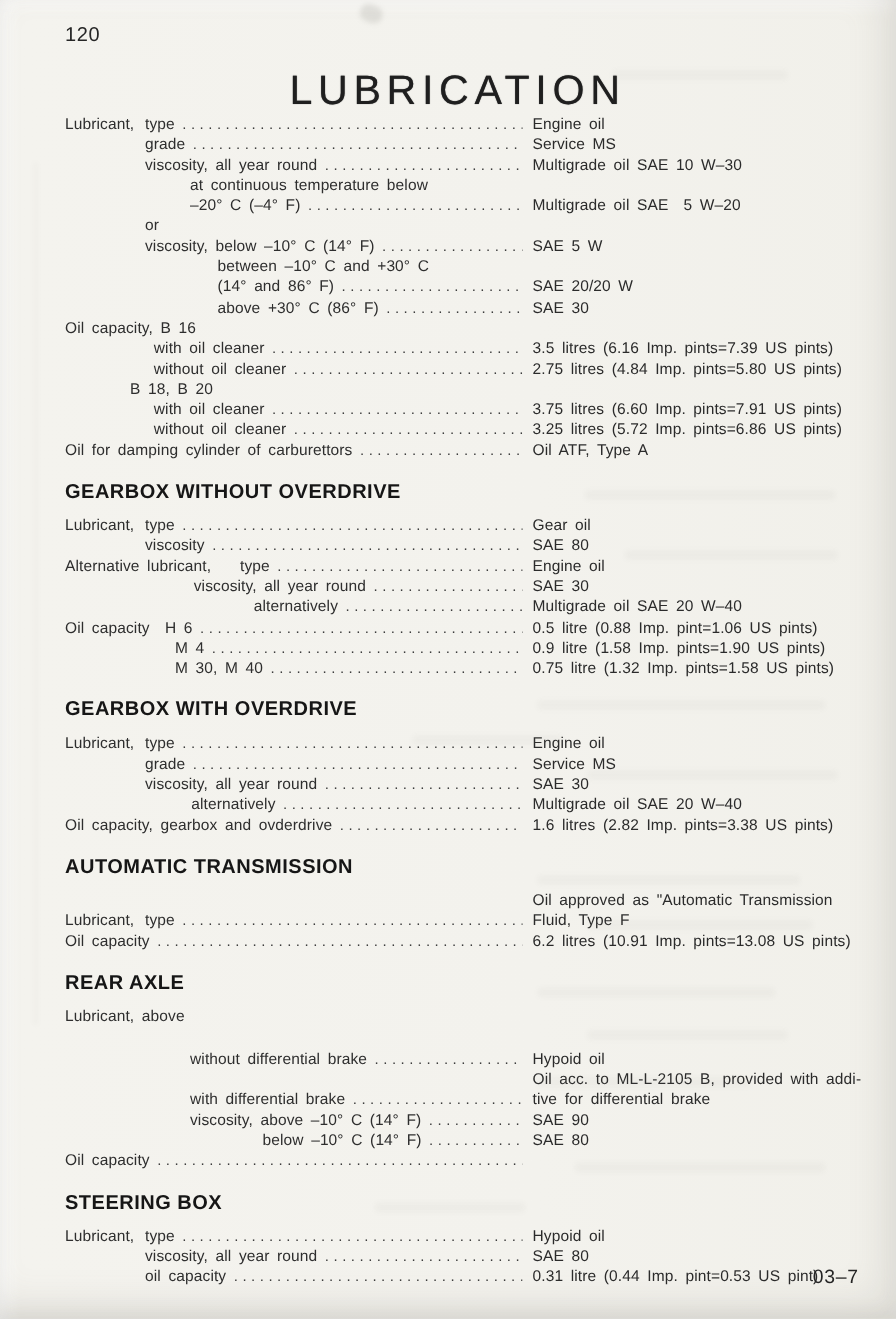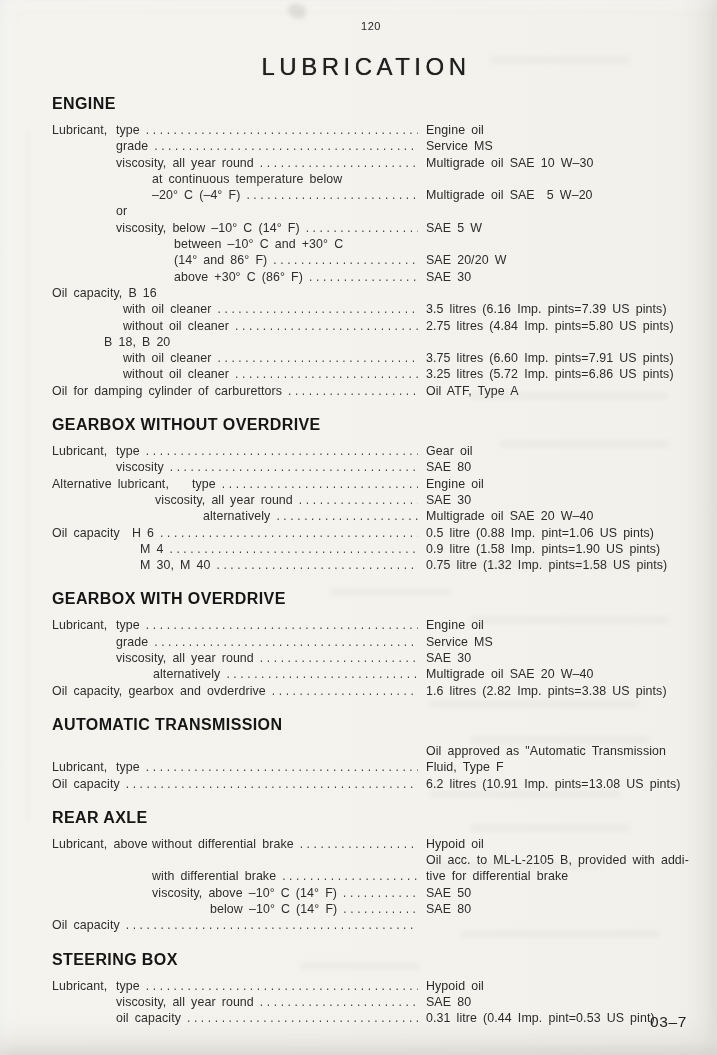--- a/index.html
+++ b/index.html
@@ -12,25 +12,25 @@
     overflow:hidden;
     font-family:"Liberation Sans","DejaVu Sans",sans-serif;
     color:#2e2e2e;
     background:
       linear-gradient(90deg,#fcfcfa 0px,#f4f3ee 16px,#f3f2ed 60%,#f1f0ea 100%);
     box-shadow: inset -10px -12px 30px rgba(110,108,98,0.14),
                 inset 0 -5px 14px rgba(110,108,98,0.10),
                 inset 0 6px 10px rgba(255,255,255,0.6);
   }
   .page-number {
-    text-align:center; font-size:11px; color:#262626;
+    text-align:left; font-size:16px; color:#262626;
     letter-spacing:0.5px; height:18px;
   }
   .title {
-    font-size:24px; font-weight:400; letter-spacing:4.5px;
+    font-size:33px; font-weight:400; letter-spacing:4.5px;
     text-align:center; margin:15px 10px 0 0; color:#1f1f1f;
     text-shadow:0 0 0.7px rgba(30,30,30,0.85);
   }
   .spec-section { margin:0; }
   .sec-heading {
     font-size:16px; font-weight:700; letter-spacing:0.4px;
     color:#161616; margin:17px 0 9px;
   }
   .spec-section:first-of-type .sec-heading { margin-top:14px; }
   .row { display:flex; align-items:flex-end; font-size:12.4px;
@@ -71,21 +71,20 @@
 
 <div class="page">
   <div class="smudge-top"></div>
   <div class="streak"></div>
 
   <div class="page-number">120</div>
   <h1 class="title">LUBRICATION</h1>
 
   <main id="sections">
       <section class="spec-section">
-        <h2 class="sec-heading">ENGINE</h2>
         <div class="row">
           <div class="left">
             <span class="pre">Lubricant,</span>
             <span class="lbl" style="margin-left: 64px;">type</span>
             <span class="leader"></span>
           </div>
           <div class="val"><div class="vline">Engine oil</div></div>
         </div>
         <div class="row">
           <div class="left">
@@ -312,38 +311,38 @@
             <span class="leader"></span>
           </div>
           <div class="val"><div class="vline">6.2 litres (10.91 Imp. pints=13.08 US pints)</div></div>
         </div>
       </section>
       <section class="spec-section">
         <h2 class="sec-heading">REAR AXLE</h2>
         <div class="row">
           <div class="left">
             <span class="pre">Lubricant, above</span>
-            <span class="lbl" style="margin-left: 100px;">without differential brake</span>
+            <span class="lbl" style="margin-left: 100px; margin-top: 34px;">without differential brake</span>
             <span class="leader"></span>
           </div>
           <div class="val"><div class="vline">Hypoid oil</div></div>
         </div>
         <div class="row">
           <div class="left">
             <span class="lbl" style="margin-left: 100px;">with differential brake</span>
             <span class="leader"></span>
           </div>
           <div class="val"><div class="vline">Oil acc. to ML-L-2105 B, provided with addi-</div><div class="vline">tive for differential brake</div></div>
         </div>
         <div class="row">
           <div class="left">
             <span class="lbl" style="margin-left: 100px;">viscosity, above –10° C (14° F)</span>
             <span class="leader"></span>
           </div>
-          <div class="val"><div class="vline">SAE 50</div></div>
+          <div class="val"><div class="vline">SAE 90</div></div>
         </div>
         <div class="row">
           <div class="left">
             <span class="lbl" style="margin-left: 158px;">below –10° C (14° F)</span>
             <span class="leader"></span>
           </div>
           <div class="val"><div class="vline">SAE 80</div></div>
         </div>
         <div class="row">
           <div class="left">

